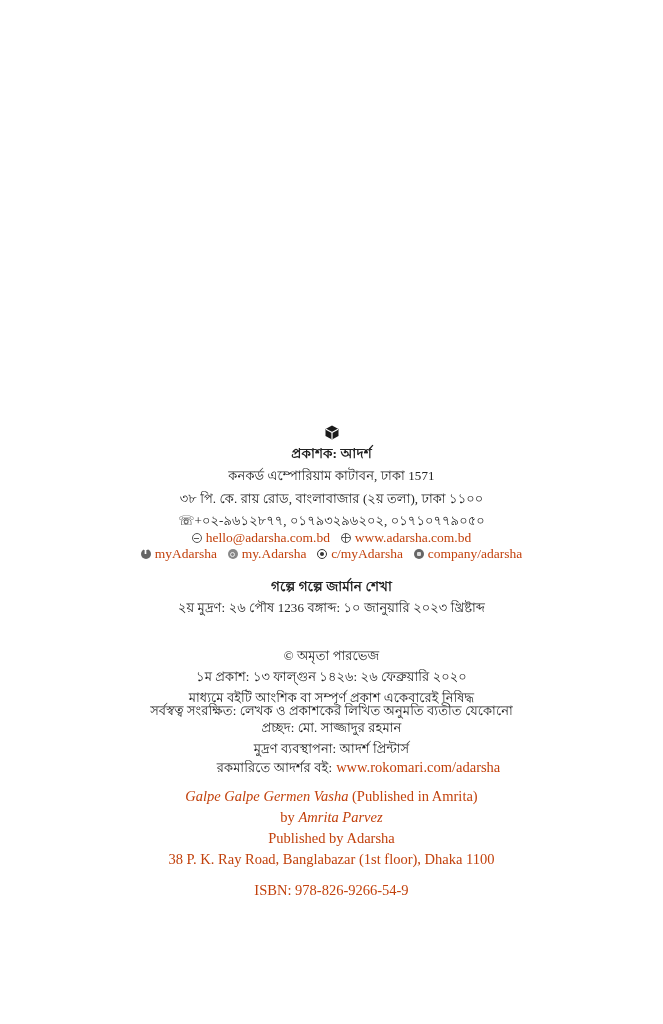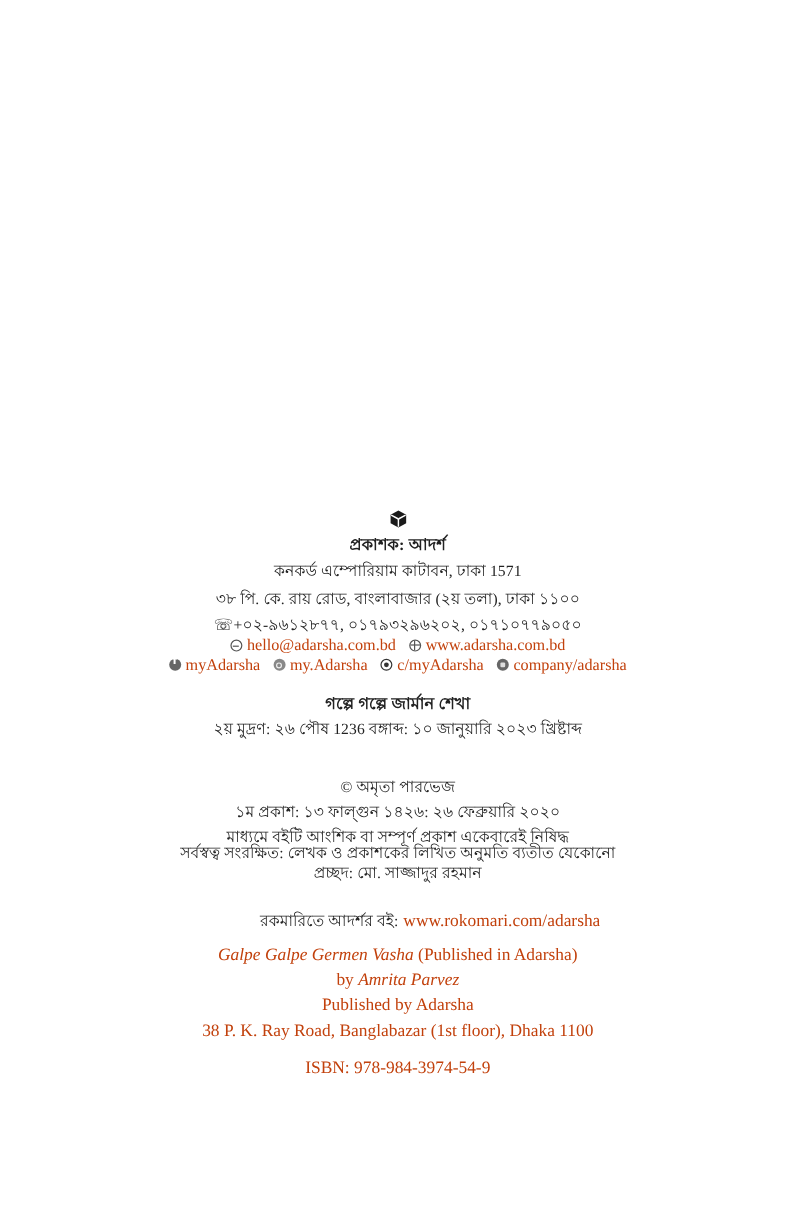--- a/index.html
+++ b/index.html
@@ -71,30 +71,31 @@
 
   <div class="line bn bold" style="top:576px;">গল্পে গল্পে জার্মান শেখা</div>
   <div class="line bn" style="top:598px;">২য় মুদ্রণ: ২৬ পৌষ 1236 বঙ্গাব্দ: ১০ জানুয়ারি ২০২৩ খ্রিষ্টাব্দ</div>
   <div class="line bn" style="top:619px;margin-top:48px;">১ম প্রকাশ: ১৩ ফাল্গুন ১৪২৬: ২৬ ফেব্রুয়ারি ২০২০</div>
 
   <div class="line bn" style="top:646px;">© অমৃতা পারভেজ</div>
   <div class="line bn" style="top:667px;margin-top:34px;">সর্বস্বত্ব সংরক্ষিত: লেখক ও প্রকাশকের লিখিত অনুমতি ব্যতীত যেকোনো</div>
   <div class="line bn" style="top:688px;">মাধ্যমে বইটি আংশিক বা সম্পূর্ণ প্রকাশ একেবারেই নিষিদ্ধ</div>
 
   <div class="line bn" style="top:718px;">প্রচ্ছদ: মো. সাজ্জাদুর রহমান</div>
+  <div class="line bn" style="top:739px;">মুদ্রণ ব্যবস্থাপনা: আদর্শ প্রিন্টার্স</div>
   <div class="line" style="top:758px;margin-left:27px;">
     <span class="bn">রকমারিতে আদর্শর বই:</span>
     <span class="en">www.rokomari.com/adarsha</span>
   </div>
 
   <div class="line en" style="top:788px;">
     <span class="it">Galpe Galpe Germen Vasha</span>
-    <span>(Published in Adarsha)</span>
+    <span>(Published in Amrita)</span>
   </div>
   <div class="line en" style="top:809px;">
     <span>by</span>
     <span class="it">Amrita Parvez</span>
   </div>
   <div class="line en" style="top:830px;">Published by Adarsha</div>
   <div class="line en" style="top:851px;">38 P. K. Ray Road, Banglabazar (1st floor), Dhaka 1100</div>
-  <div class="line en" style="top:882px;">ISBN: 978-984-3974-54-9</div>
+  <div class="line en" style="top:882px;">ISBN: 978-826-9266-54-9</div>
 
 </div>
 
 </body></html>

